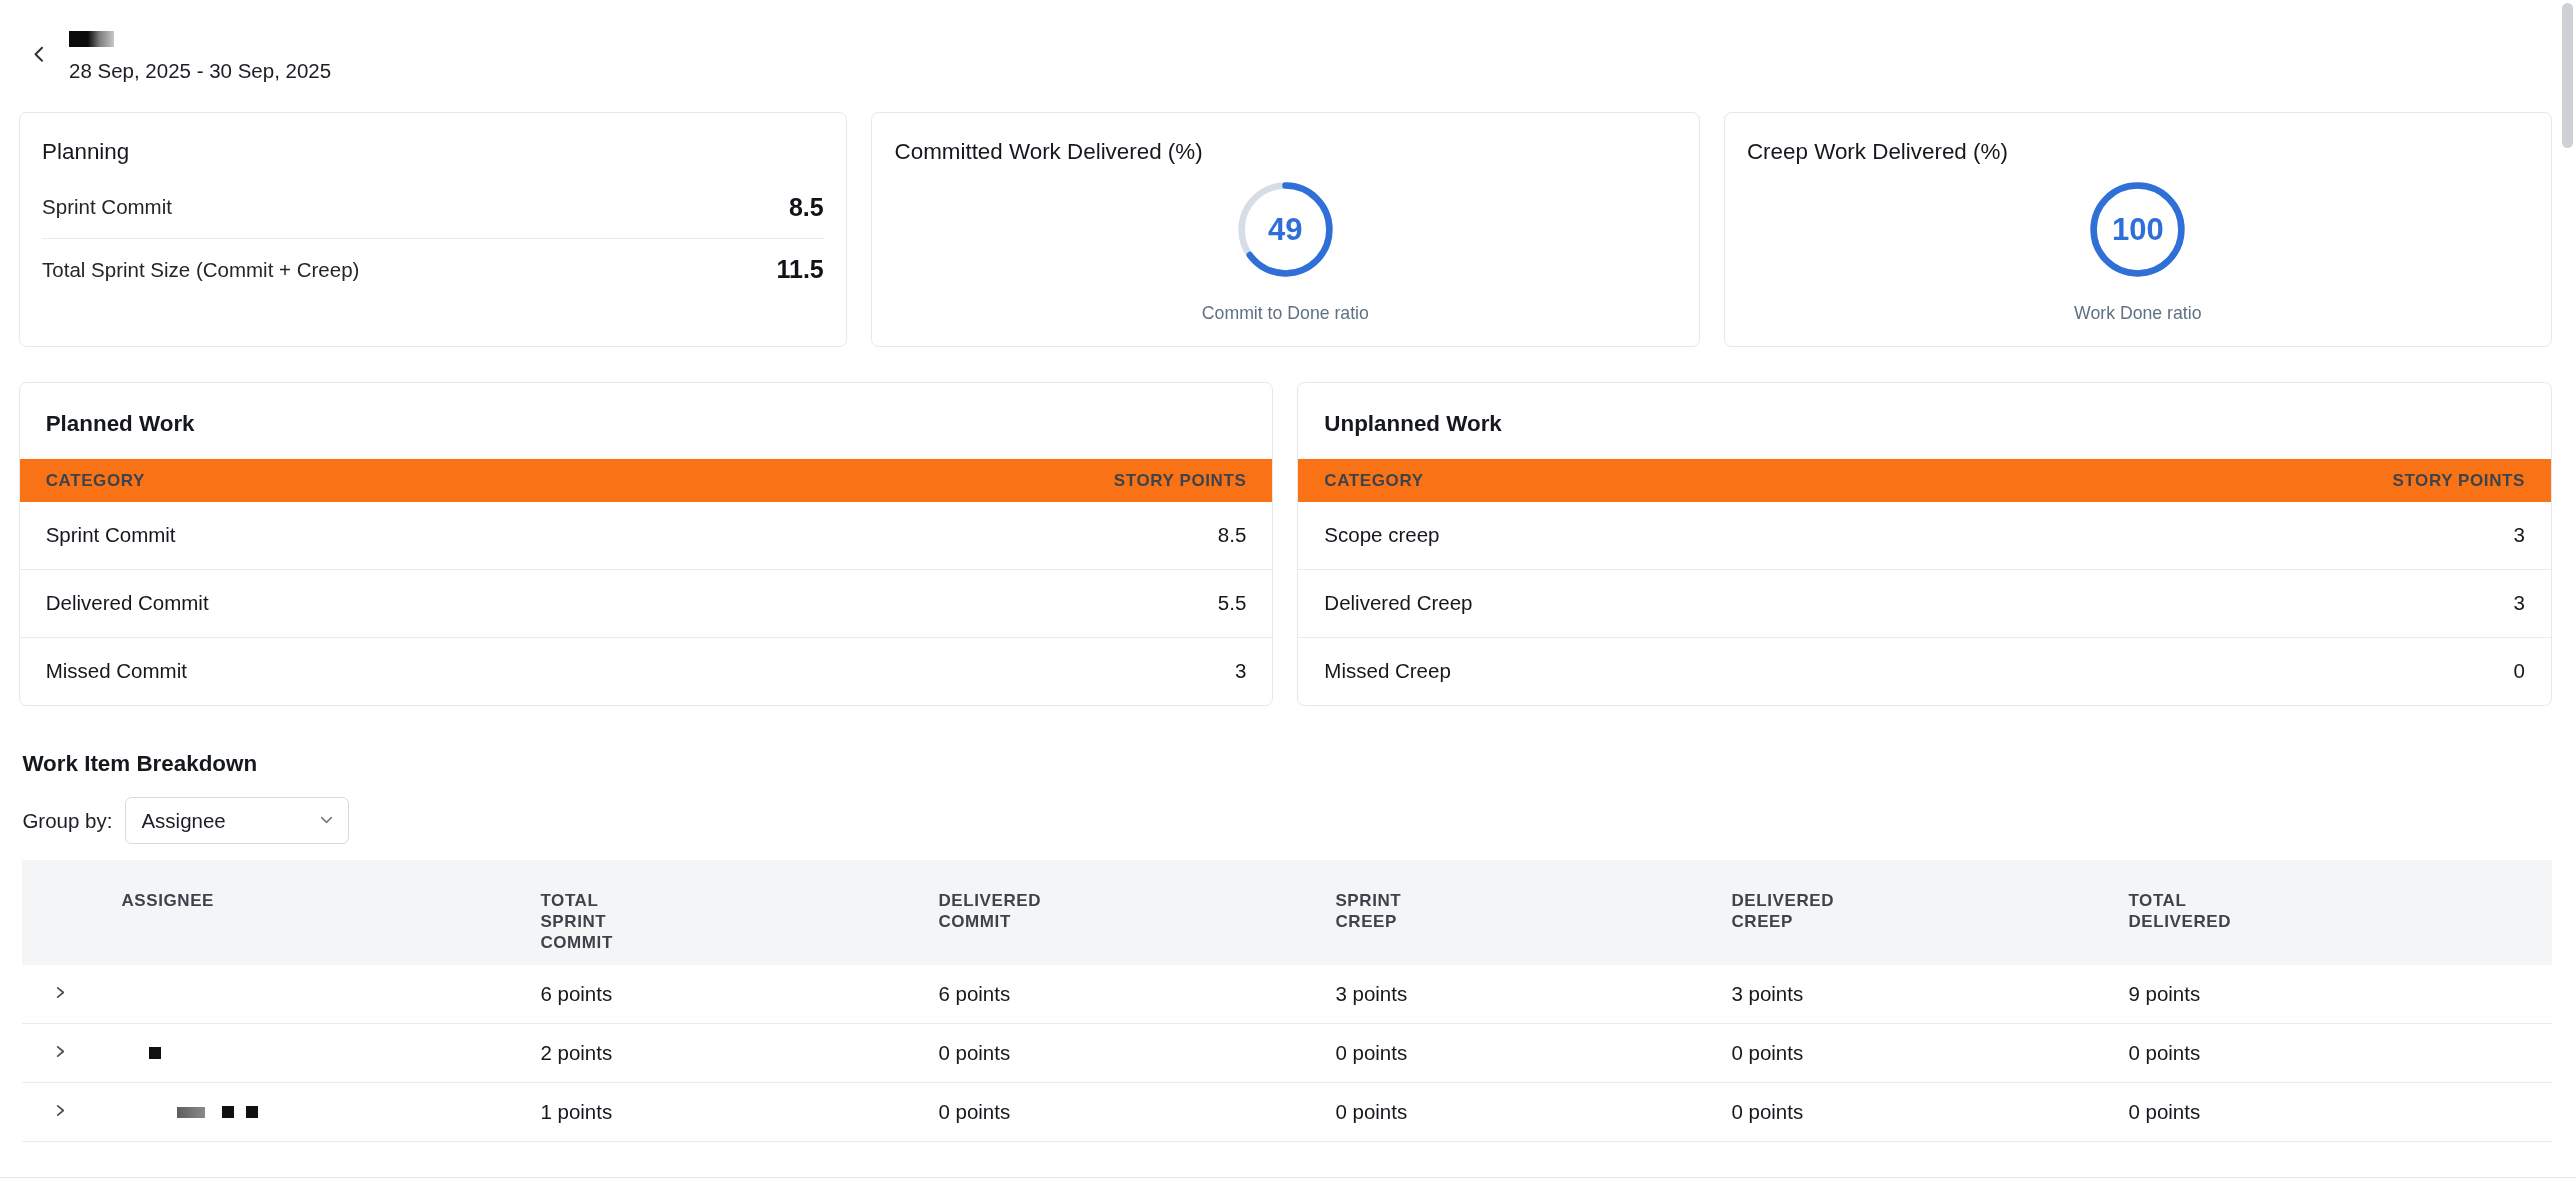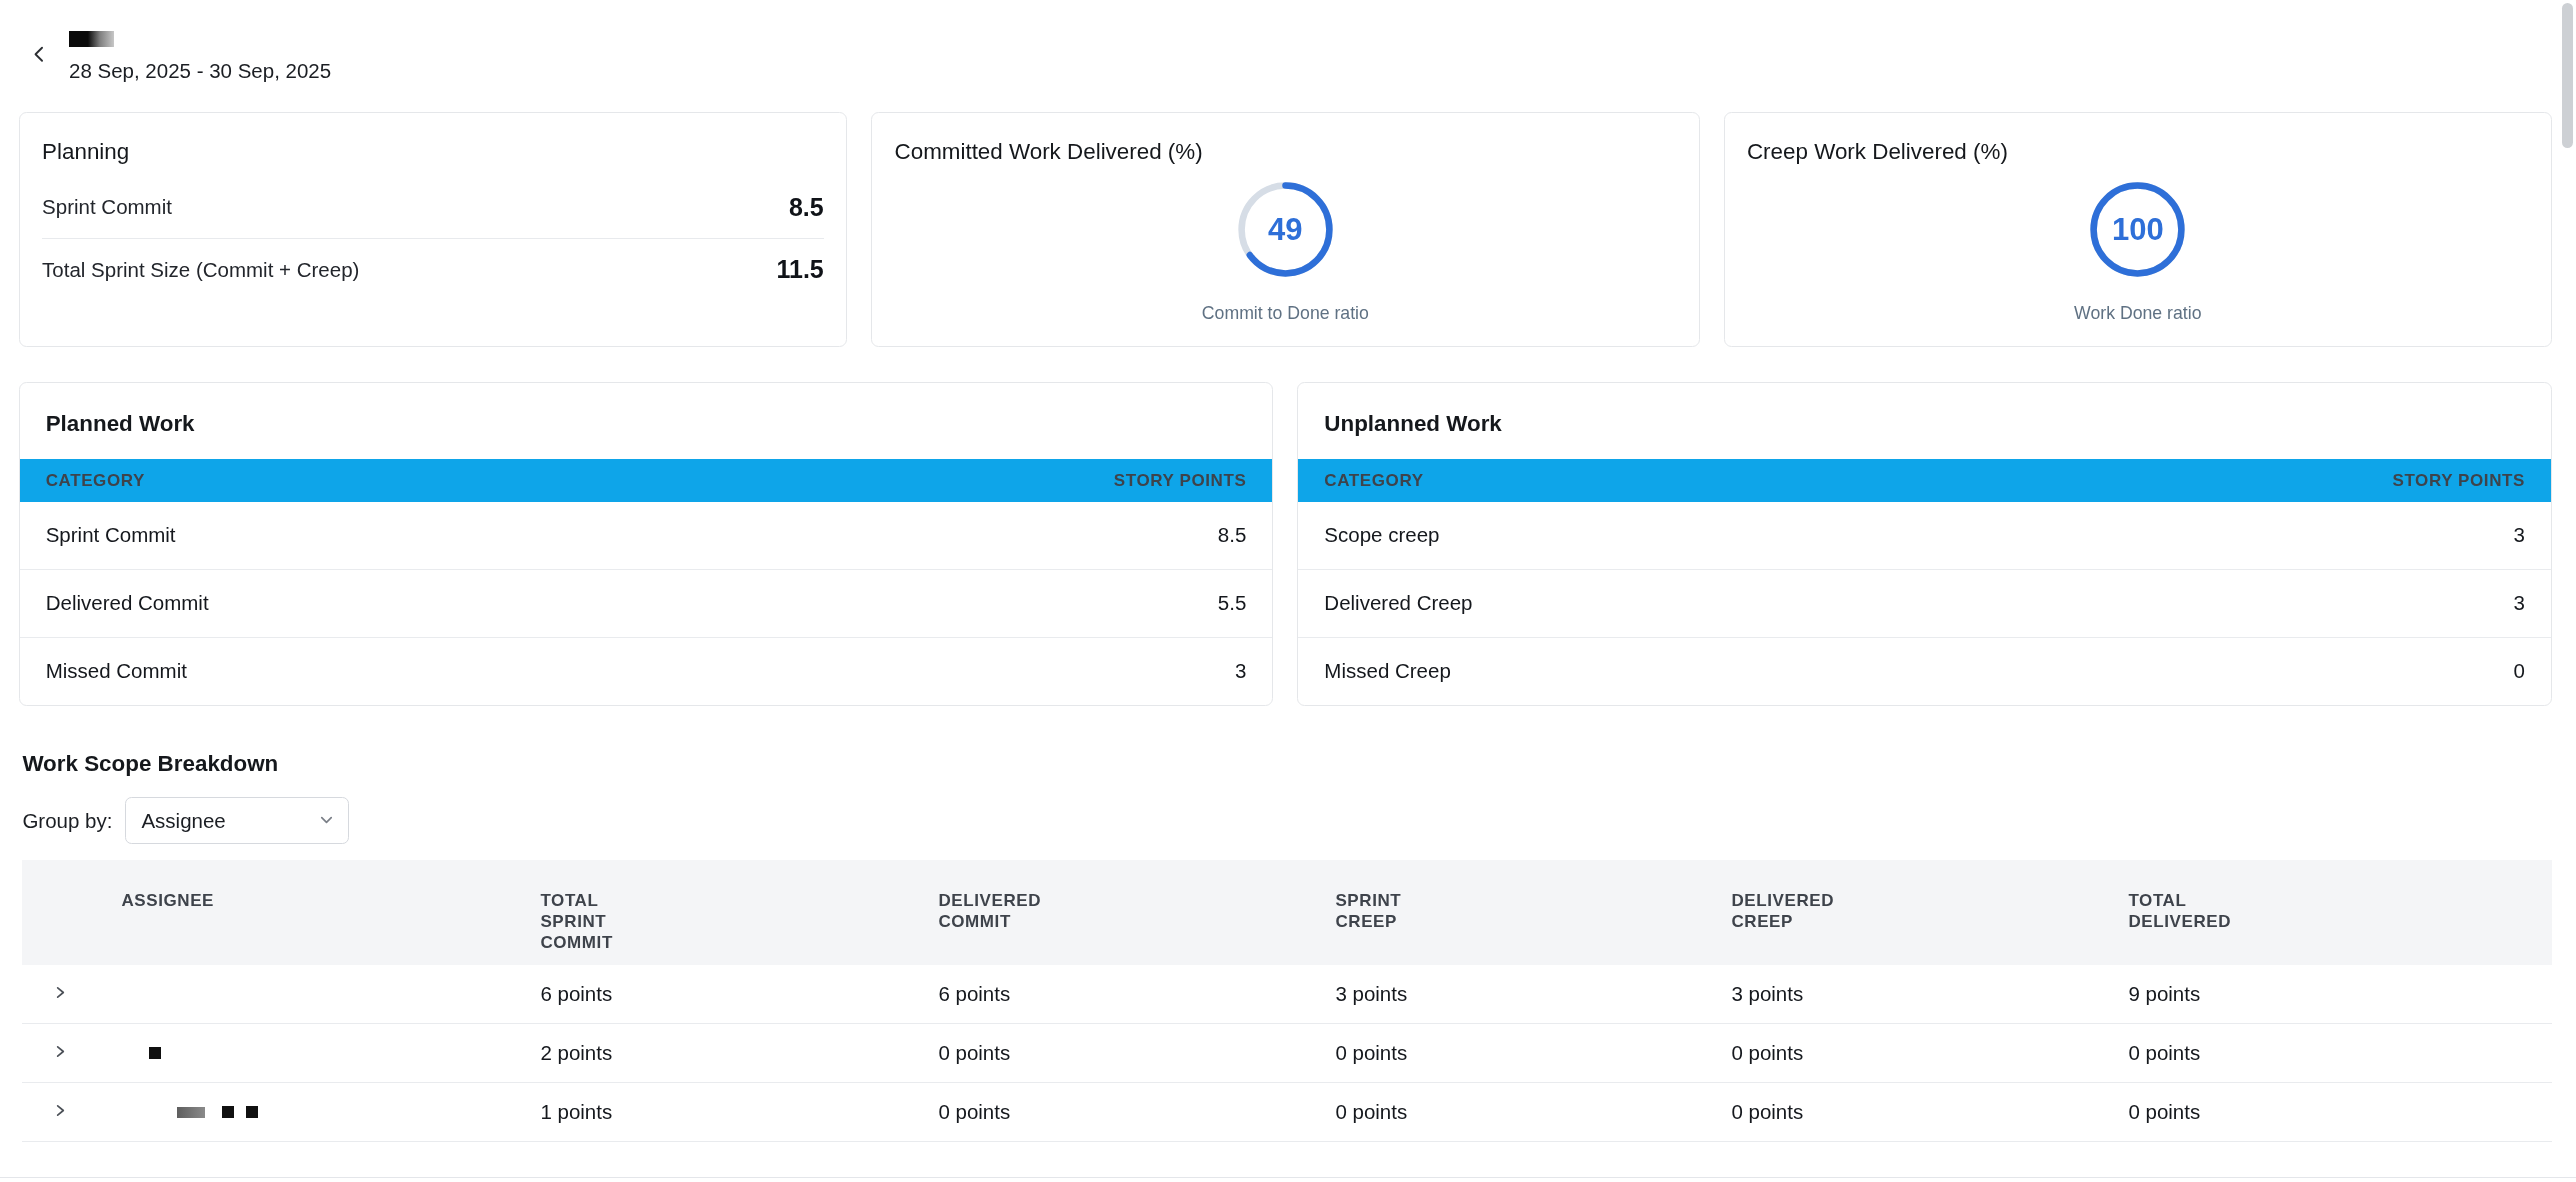--- a/index.html
+++ b/index.html
@@ -38,21 +38,21 @@
   .gauge-fill { fill:none; stroke:#2e6fd8; stroke-width:7; stroke-linecap:round;
     transform:rotate(-90deg); transform-origin:53px 53px; }
   .gauge-num { position:absolute; inset:0; display:flex; align-items:center; justify-content:center;
     font-size:31px; font-weight:700; color:#2e6fd8; }
   .gauge-caption { margin-top:24px; font-size:17.7px; color:#5f7183; }
 
   
   .tables-row { display:flex; gap:24px; padding:0 24px 0 18.7px; margin-top:35px; }
   .table-card { flex:1; padding:0; overflow:hidden; }
   .table-card-title { padding:28px 26px 22.4px; font-size:22.4px; font-weight:700; color:#15181c; }
-  .simple-table-header { display:flex; justify-content:space-between; background:#0ea5e9;
+  .simple-table-header { display:flex; justify-content:space-between; background:#f97316;
     padding:11.2px 26px; font-size:17px; font-weight:700; letter-spacing:0.6px; color:#3e434b; }
   .simple-row { display:flex; justify-content:space-between; align-items:center;
     padding:21.5px 26px; font-size:20.5px; color:#15181d; }
   .simple-row:not(:last-child) { border-bottom:0.9px solid #e9ebee; }
 
   
   .breakdown { margin-top:45px; padding:0 24px 0 22.4px; }
   .breakdown-title { font-size:22.4px; font-weight:700; color:#15181c; }
   .groupby-row { display:flex; align-items:center; gap:13px; margin-top:20.5px; }
   .groupby-label { font-size:20.5px; color:#1b1e23; }
@@ -179,21 +179,21 @@
       </div>
       <div class="simple-row">
         <span>Missed Creep</span>
         <span>0</span>
       </div>
     </div>
 
   </div>
 
   <div class="breakdown">
-    <div class="breakdown-title">Work Scope Breakdown</div>
+    <div class="breakdown-title">Work Item Breakdown</div>
 
     <div class="groupby-row">
       <span class="groupby-label">Group by:</span>
       <div class="groupby-select">
         <span>Assignee</span>
         <span>
           <svg width="17" height="17" viewBox="0 0 18 18" fill="none">
             <path d="M4 7 L9 12 L14 7" stroke="#7a7f87" stroke-width="1.8" stroke-linecap="round" stroke-linejoin="round"></path>
           </svg>
         </span>

